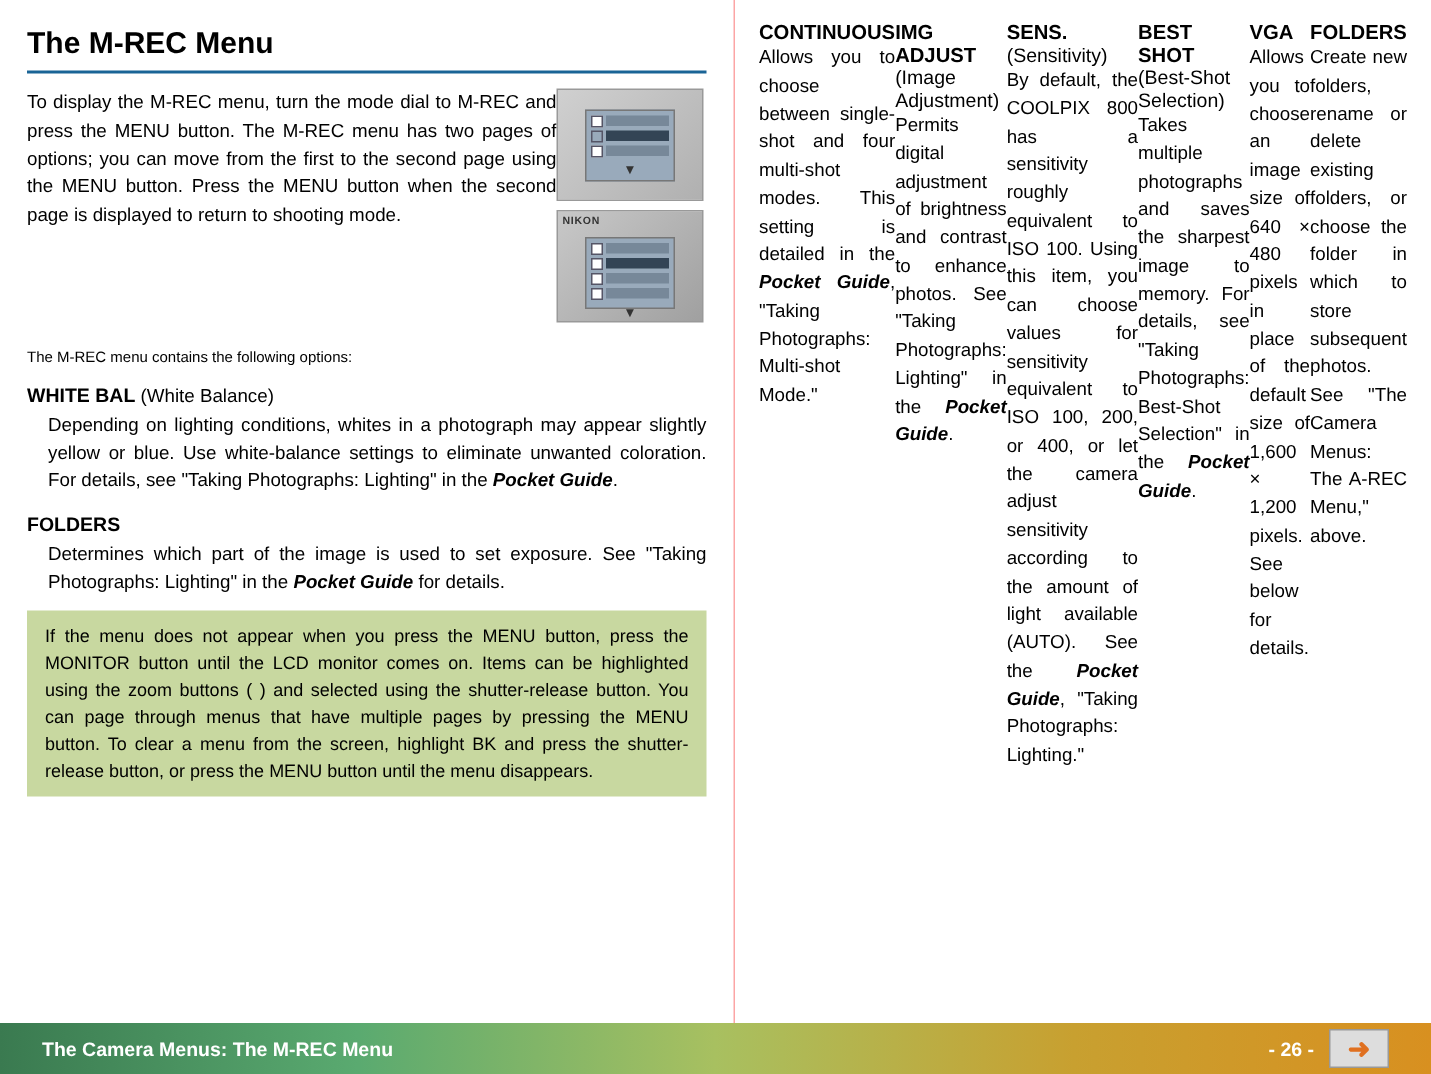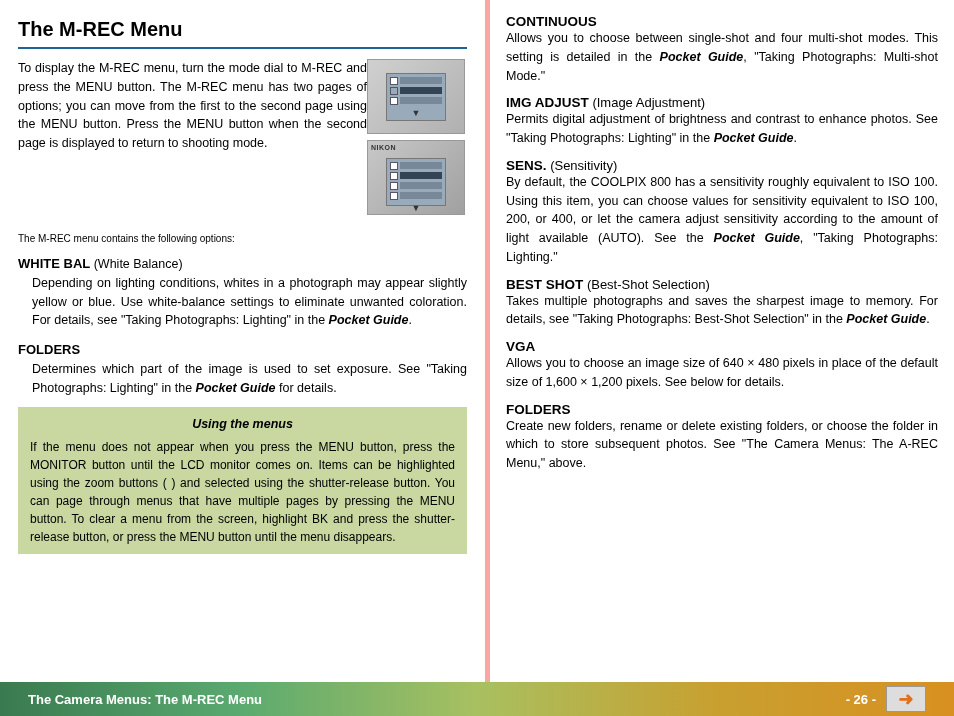--- a/index.html
+++ b/index.html
@@ -15,21 +15,21 @@
     }
     .main-content {
       display: flex;
       flex: 1;
       overflow: hidden;
     }
     
     .left-col {
       width: 490px;
       padding: 18px 18px 10px 18px;
-      border-right: 5px solid #fca5a5;
+      border-right: 1px solid #fca5a5;
       display: flex;
       flex-direction: column;
       gap: 0;
     }
     .page-title {
       font-size: 20px;
       font-weight: bold;
       color: #000;
       border-bottom: 2px solid #1a6496;
       padding-bottom: 6px;
@@ -132,21 +132,21 @@
       font-size: 12.5px;
       text-align: center;
       display: block;
       margin-bottom: 4px;
     }
     
     .right-col {
       flex: 1;
       padding: 14px 16px 20px 16px;
       display: flex;
-      flex-direction: column;
+      flex-direction: row;
       gap: 0;
     }
     .right-option-block {
       margin-bottom: 10px;
     }
     .right-option-title {
       font-weight: bold;
       font-size: 13.5px;
     }
     .right-option-body {
@@ -296,21 +296,20 @@
       <div class="option-block">
         <div>
           <span class="option-title">FOLDERS</span>
         </div>
         <div class="option-body">
           <span>Determines which part of the image is used to set exposure. See "Taking Photographs: Lighting" in the </span><span class="italic-bold">Pocket Guide</span><span> for details.</span>
         </div>
       </div>
 
       <div class="tip-box">
-        <span class="tip-title">Using the menus</span>
         <span>If the menu does not appear when you press the MENU button, press the MONITOR button until the LCD monitor comes on.  Items can be highlighted using the zoom buttons (      ) and selected using the shutter-release button.  You can page through menus that have multiple pages by pressing the MENU button.  To clear a menu from the screen, highlight BK and press the shutter-release button, or press the MENU button until the menu disappears.</span>
       </div>
     </div>
   </div>
 
   <div class="right-col">
 
     <div class="right-option-block">
       <div>
         <span class="right-option-title">CONTINUOUS</span>

